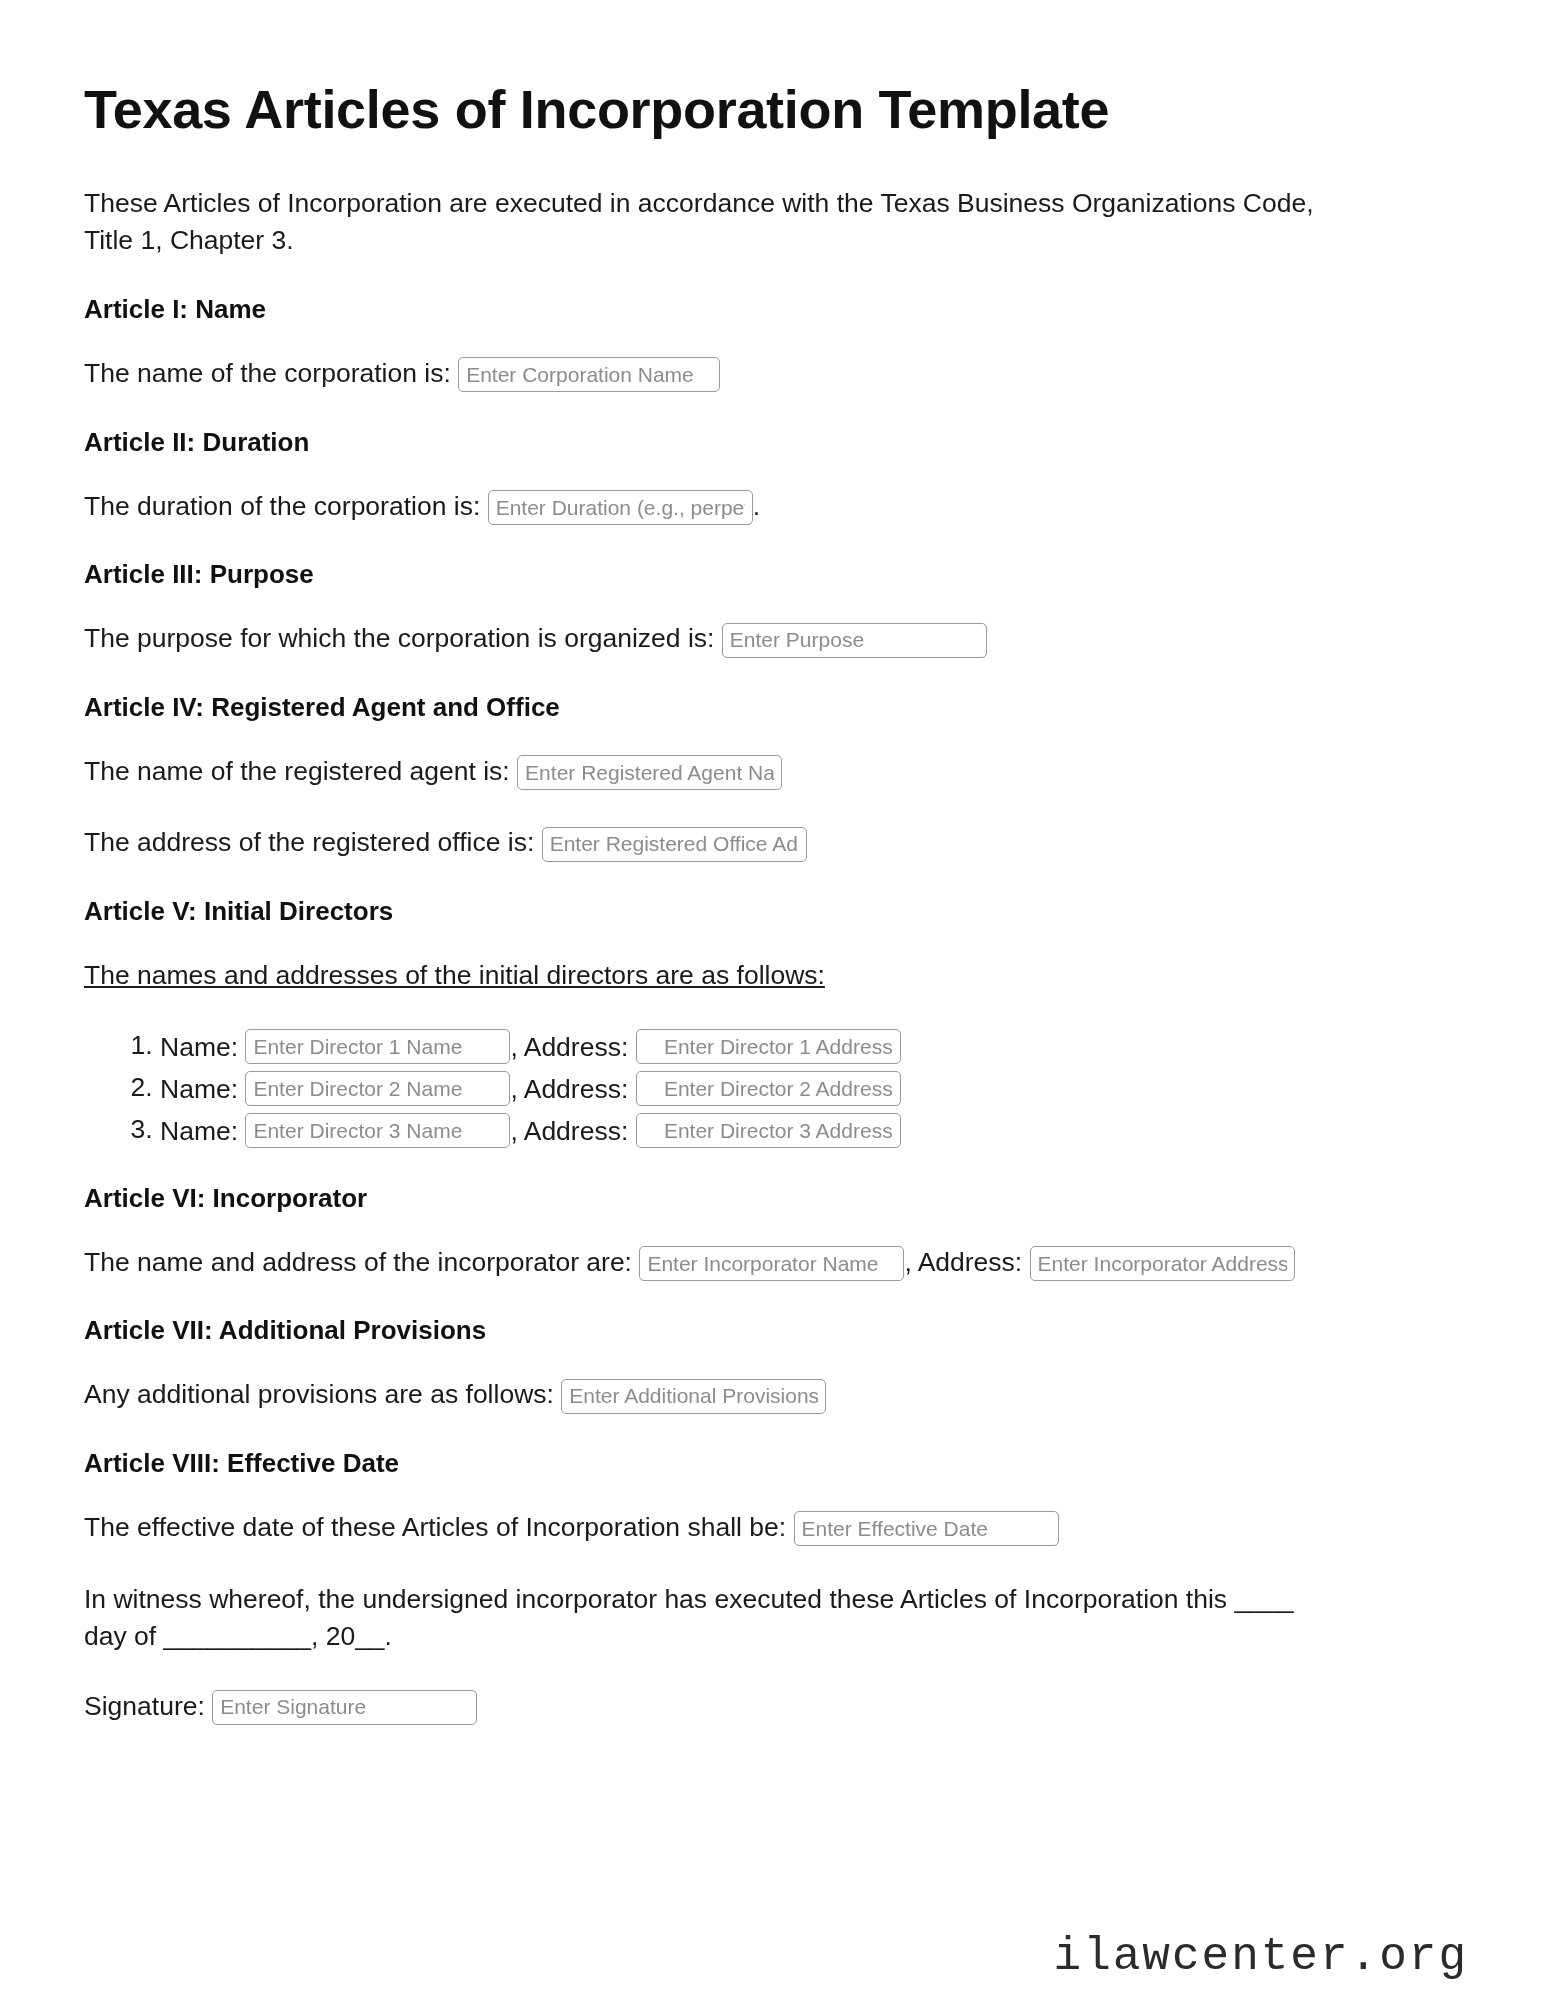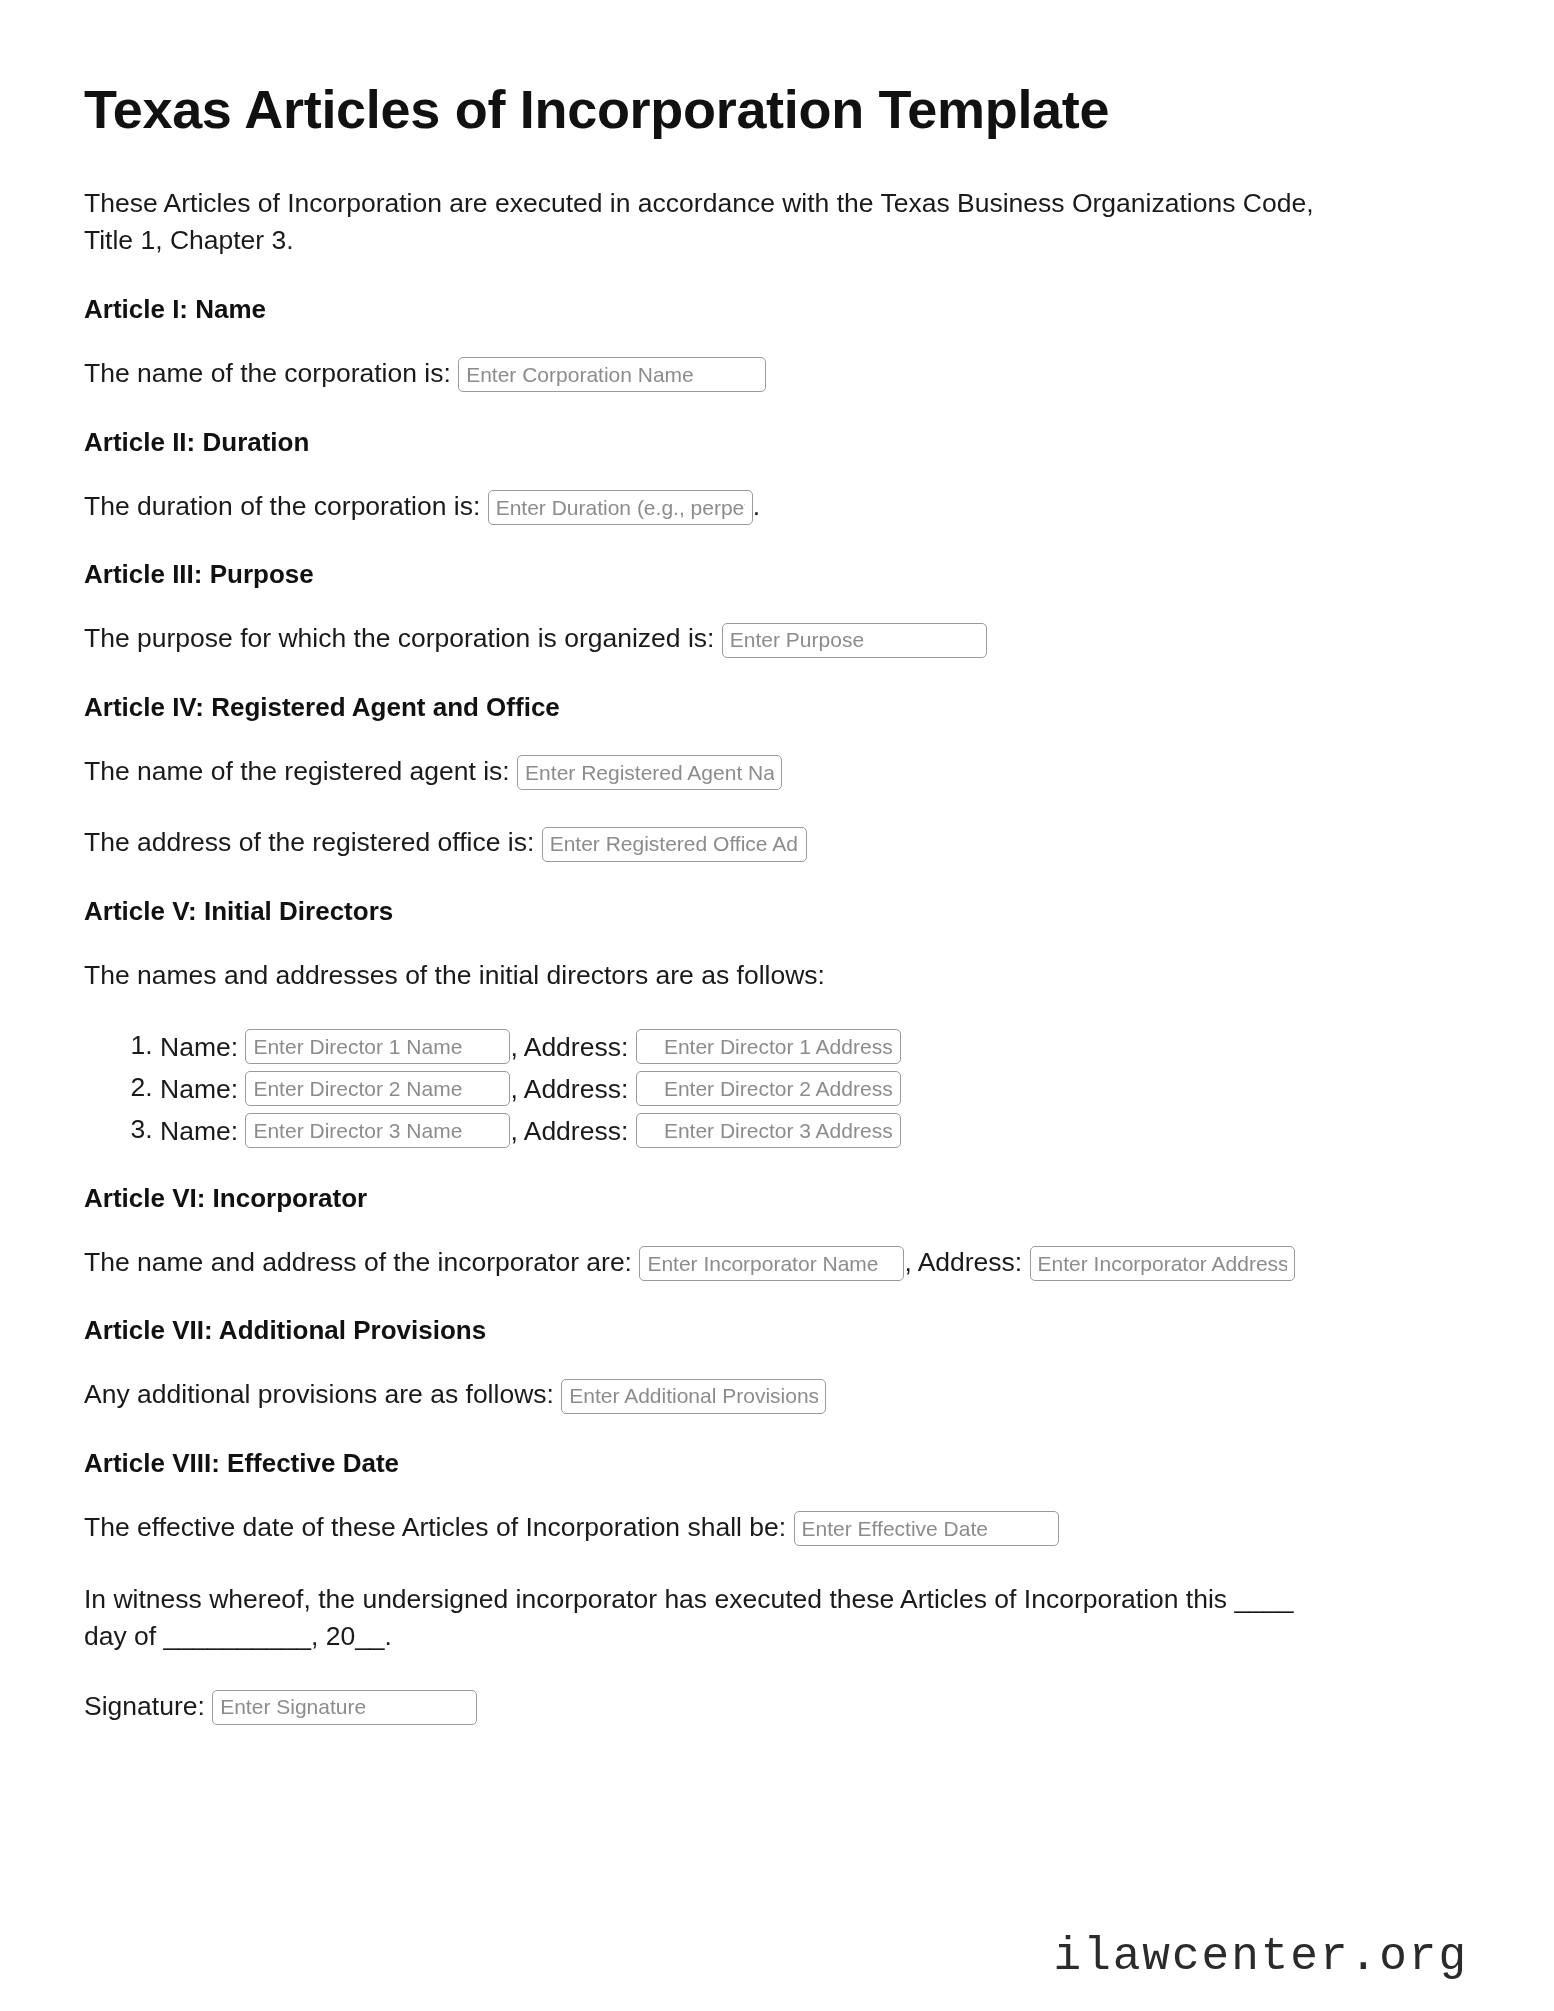--- a/index.html
+++ b/index.html
@@ -43,39 +43,40 @@
     color: #111111;
   }
   .field-line {
     font-size: 26.5px;
     line-height: 1.42;
     margin: 0 0 34px 0;
     color: #1a1a1a;
   }
   .field-line.tight {
     margin-bottom: 30px;
+    text-decoration: underline;
   }
   input.txt {
     font-family: "Liberation Sans", sans-serif;
     font-size: 21px;
     color: #444444;
     border: 1px solid #9a9a9a;
     border-radius: 5px;
     padding: 4px 7px;
     box-sizing: border-box;
     background: #ffffff;
     vertical-align: middle;
     outline: none;
     height: 35px;
   }
   input.txt::placeholder {
     color: #8c8c8c;
     opacity: 1;
   }
-  .w-corp     { width: 308px; }
+  .w-corp     { width: 262px; }
   .w-duration { width: 265px; }
   .w-purpose  { width: 265px; }
   .w-agent    { width: 265px; }
   .w-office   { width: 265px; }
   .w-dirname  { width: 265px; }
   .w-diraddr  { width: 265px; text-align: right; }
   .w-incname  { width: 265px; }
   .w-incaddr  { width: 265px; }
   .w-prov     { width: 265px; }
   .w-eff      { width: 265px; }

